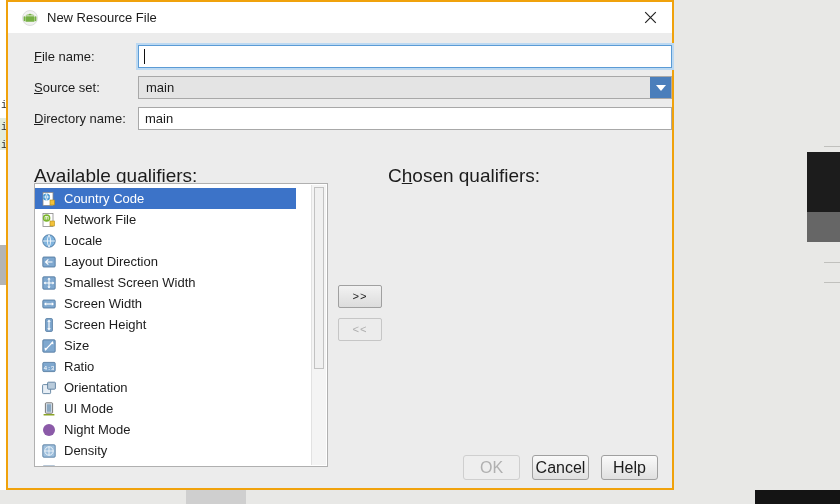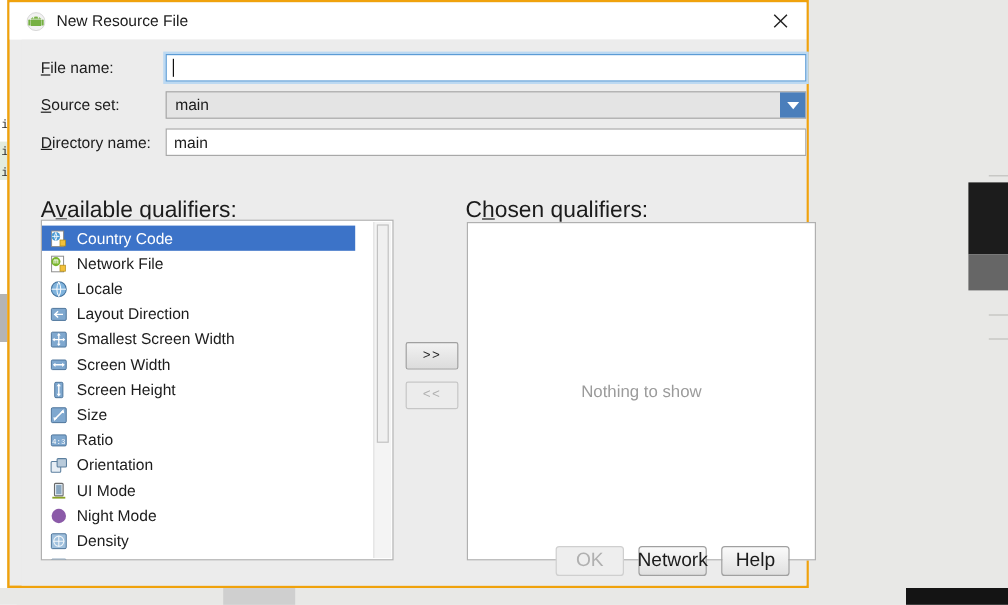--- a/index.html
+++ b/index.html
@@ -516,24 +516,21 @@
       <div class="vscroll">
         <div class="vthumb"></div>
       </div>
     </div>
 
     <div class="midbtns">
       <div class="mbtn">&gt;&gt;</div>
       <div class="mbtn disabled">&lt;&lt;</div>
     </div>
 
-    <div class="chosenbox">
-      <span class="nothing">Nothing to show</span>
-    </div>
 
     <div class="footer">
       <div class="fbtn disabled">OK</div>
-      <div class="fbtn">Network</div>
+      <div class="fbtn">Cancel</div>
       <div class="fbtn">Help</div>
     </div>
 
   </div>
 </div>
 
 </body></html>

